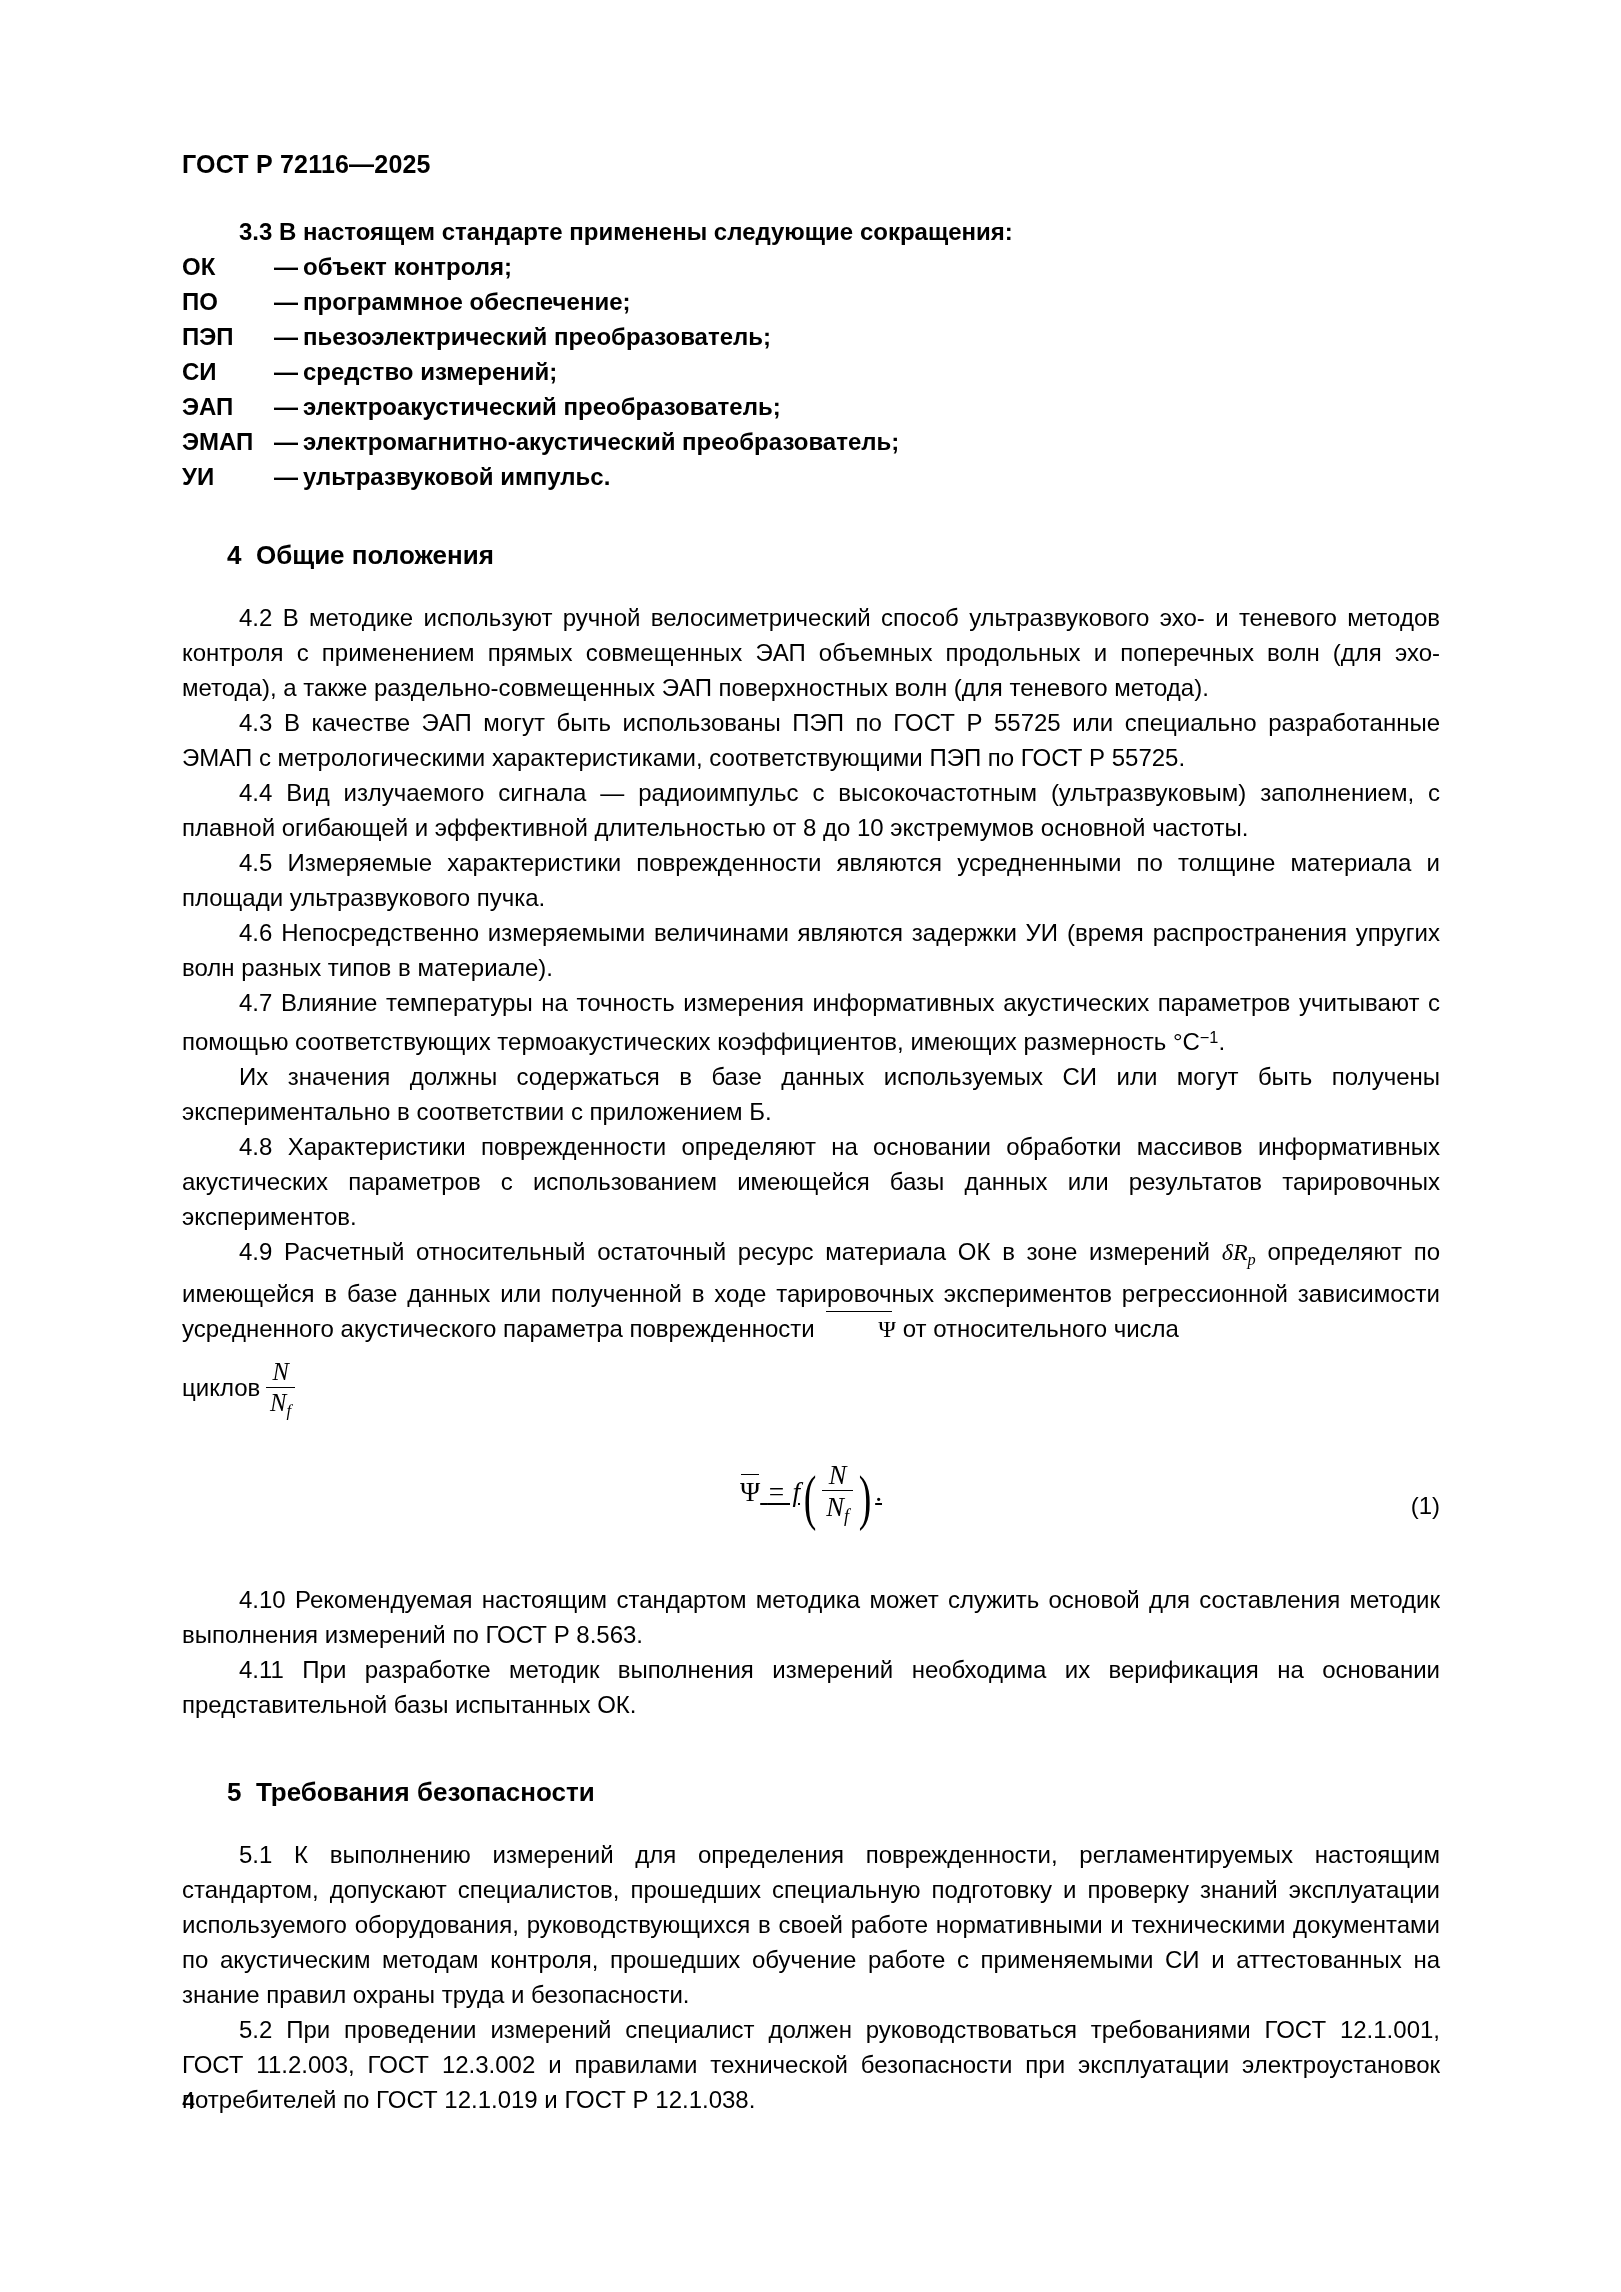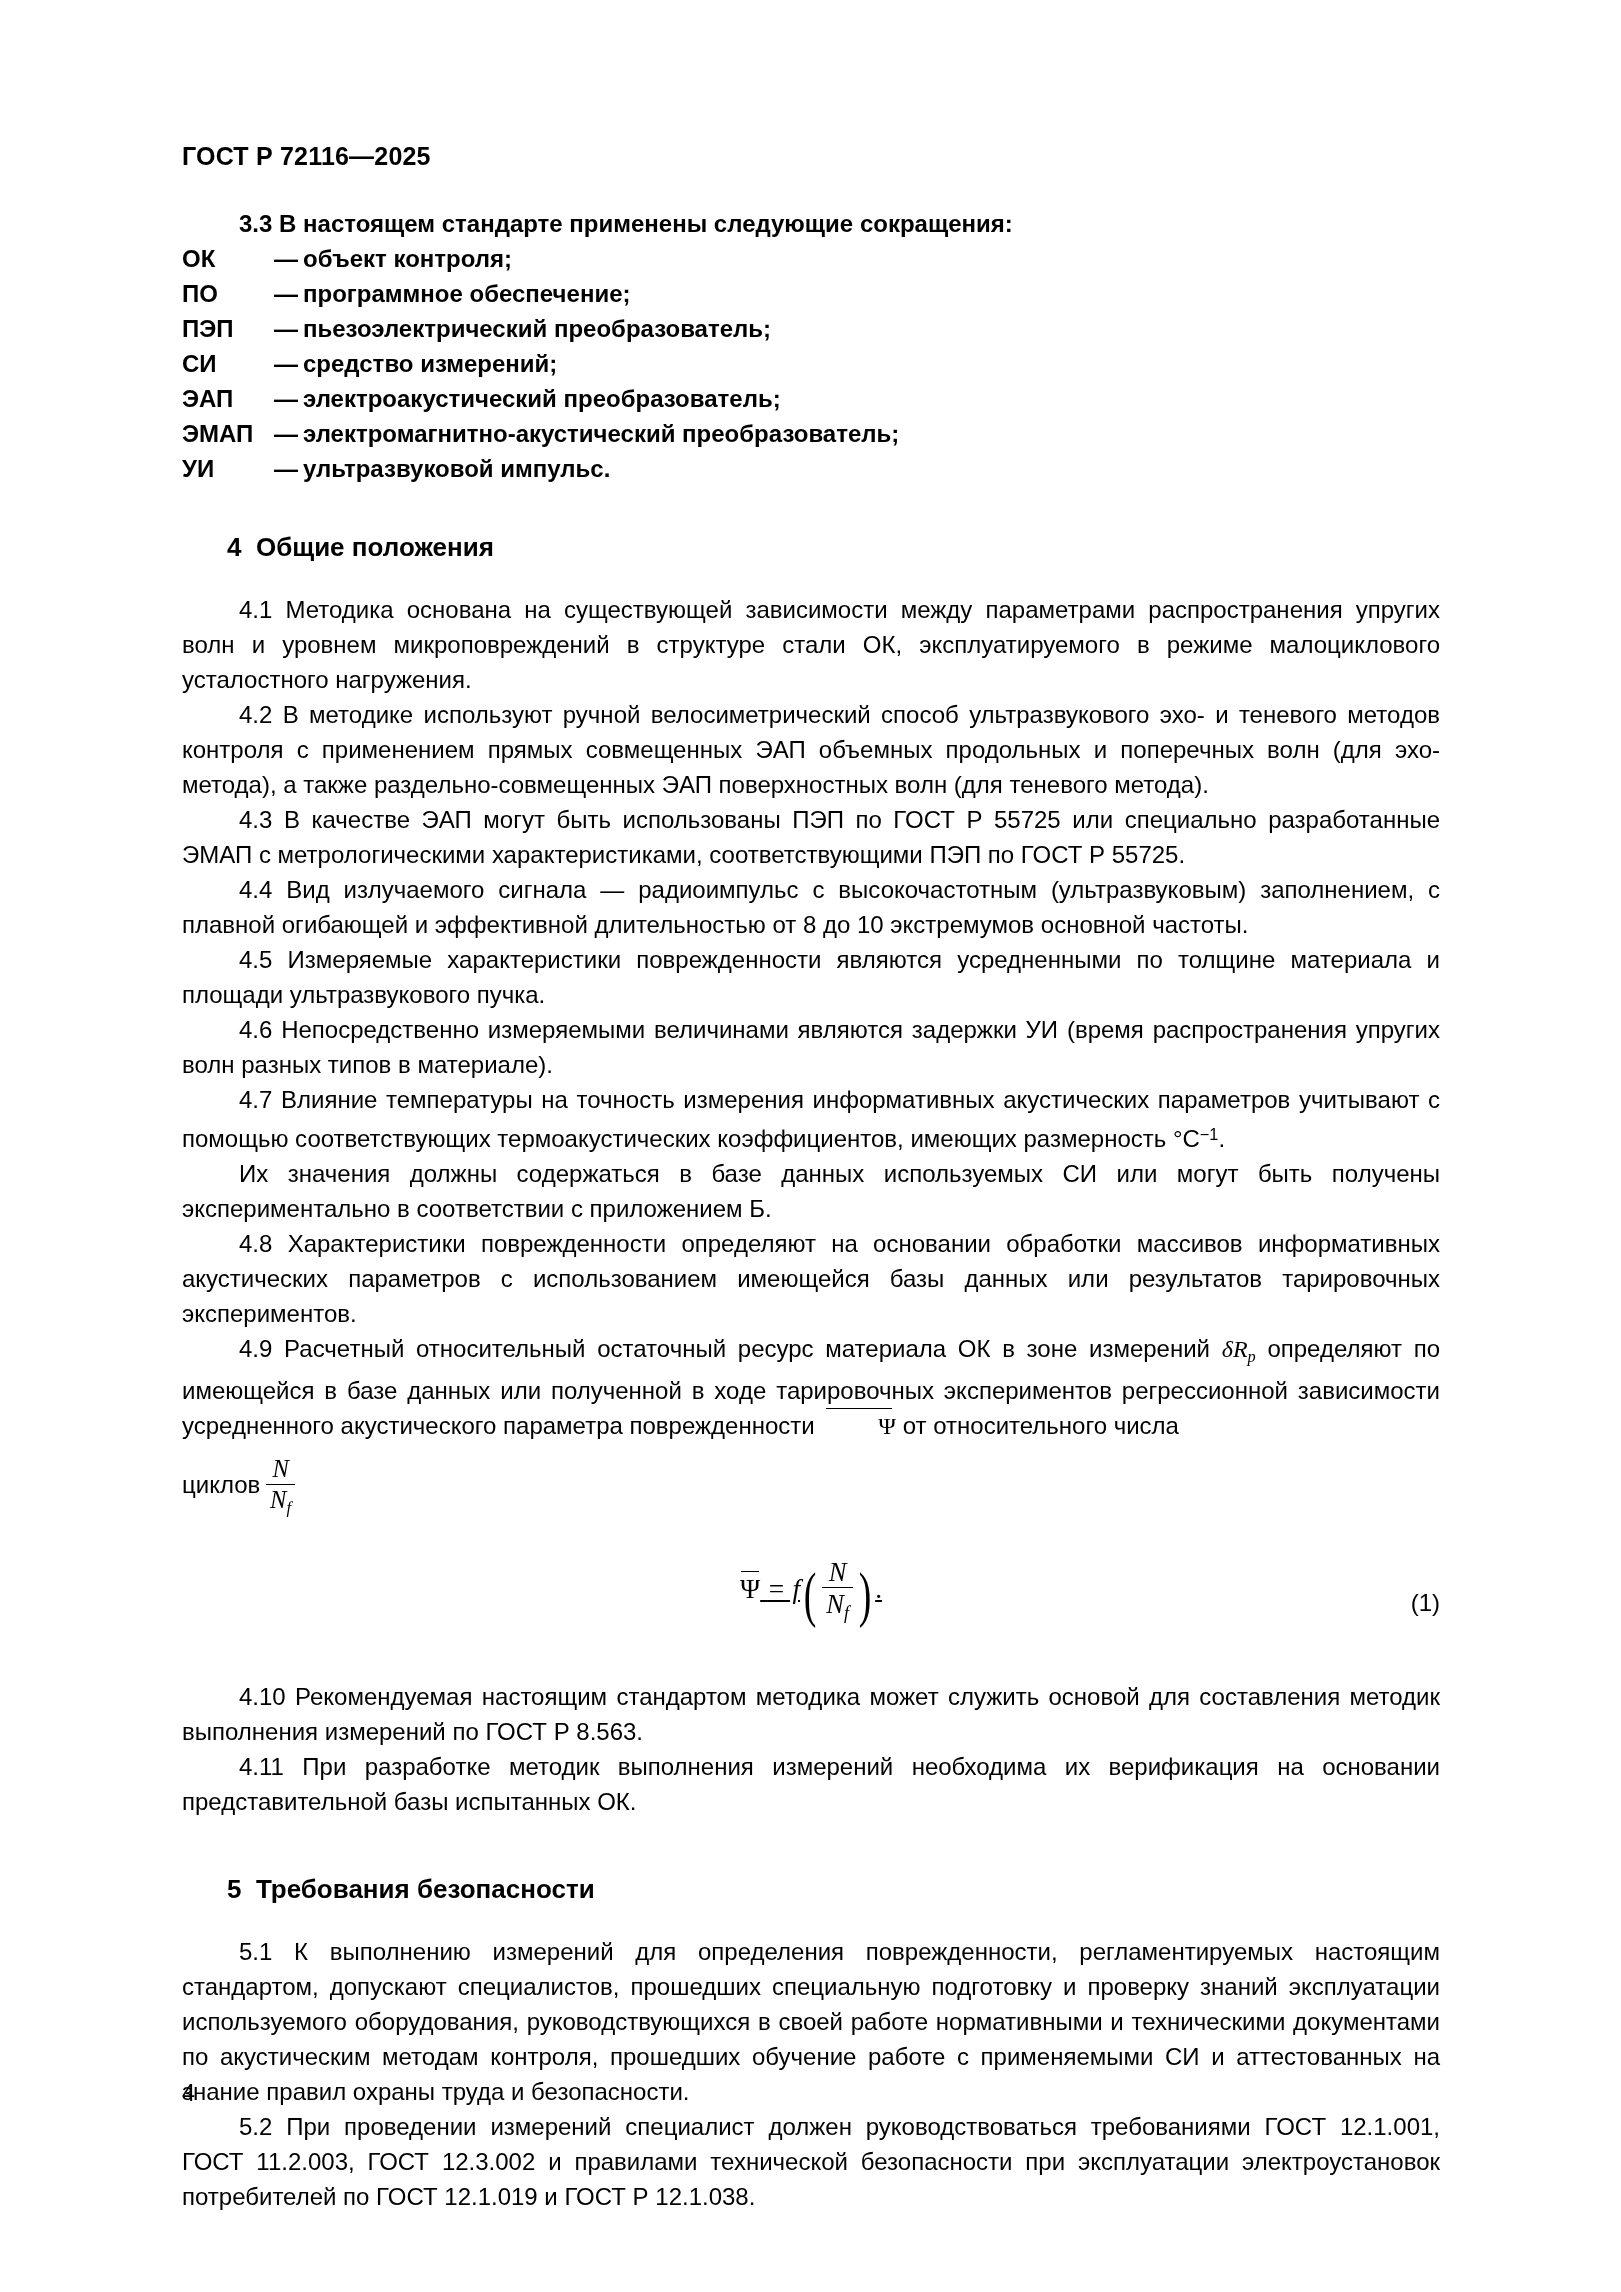--- a/index.html
+++ b/index.html
@@ -9,21 +9,21 @@
     background: #ffffff;
   }
   body {
     font-family: "Liberation Sans", sans-serif;
     color: #000000;
   }
   .page {
     position: relative;
     width: 1621px;
     height: 2278px;
-    margin: 4px auto;
+    margin: 12px auto;
     background: #ffffff;
     box-sizing: border-box;
     overflow: hidden;
   }
   
   .content {
     position: absolute;
     left: 182px;
     top: 0;
     width: 1258px;
@@ -246,21 +246,20 @@
 
       </div>
     </div>
 
     <div class="sec4-title-wrap">
       <h2 class="section-title">4  Общие положения</h2>
     </div>
 
     <div class="after-title">
 
-      <p class="para">4.1  Методика основана на существующей зависимости между параметрами распространения упругих волн и уровнем микроповреждений в структуре стали ОК, эксплуатируемого в режиме малоциклового усталостного нагружения.</p>
       <p class="para">4.2  В методике используют ручной велосиметрический способ ультразвукового эхо- и теневого методов контроля с применением прямых совмещенных ЭАП объемных продольных и поперечных волн (для эхо-метода), а также раздельно-совмещенных ЭАП поверхностных волн (для теневого метода).</p>
       <p class="para">4.3  В качестве ЭАП могут быть использованы ПЭП по ГОСТ Р 55725 или специально разработанные ЭМАП с метрологическими характеристиками, соответствующими ПЭП по ГОСТ Р 55725.</p>
       <p class="para">4.4  Вид излучаемого сигнала — радиоимпульс с высокочастотным (ультразвуковым) заполнением, с плавной огибающей и эффективной длительностью от 8 до 10 экстремумов основной частоты.</p>
       <p class="para">4.5  Измеряемые характеристики поврежденности являются усредненными по толщине материала и площади ультразвукового пучка.</p>
       <p class="para">4.6  Непосредственно измеряемыми величинами являются задержки УИ (время распространения упругих волн разных типов в материале).</p>
 
       <p class="para"><span>4.7  Влияние температуры на точность измерения информативных акустических параметров учитывают с помощью соответствующих термоакустических коэффициентов, имеющих размерность </span><span class="tight"><span>°C</span><span class="sup">−1</span></span><span>.</span></p>
 
       <p class="para">Их значения должны содержаться в базе данных используемых СИ или могут быть получены экспериментально в соответствии с приложением Б.</p>
 

